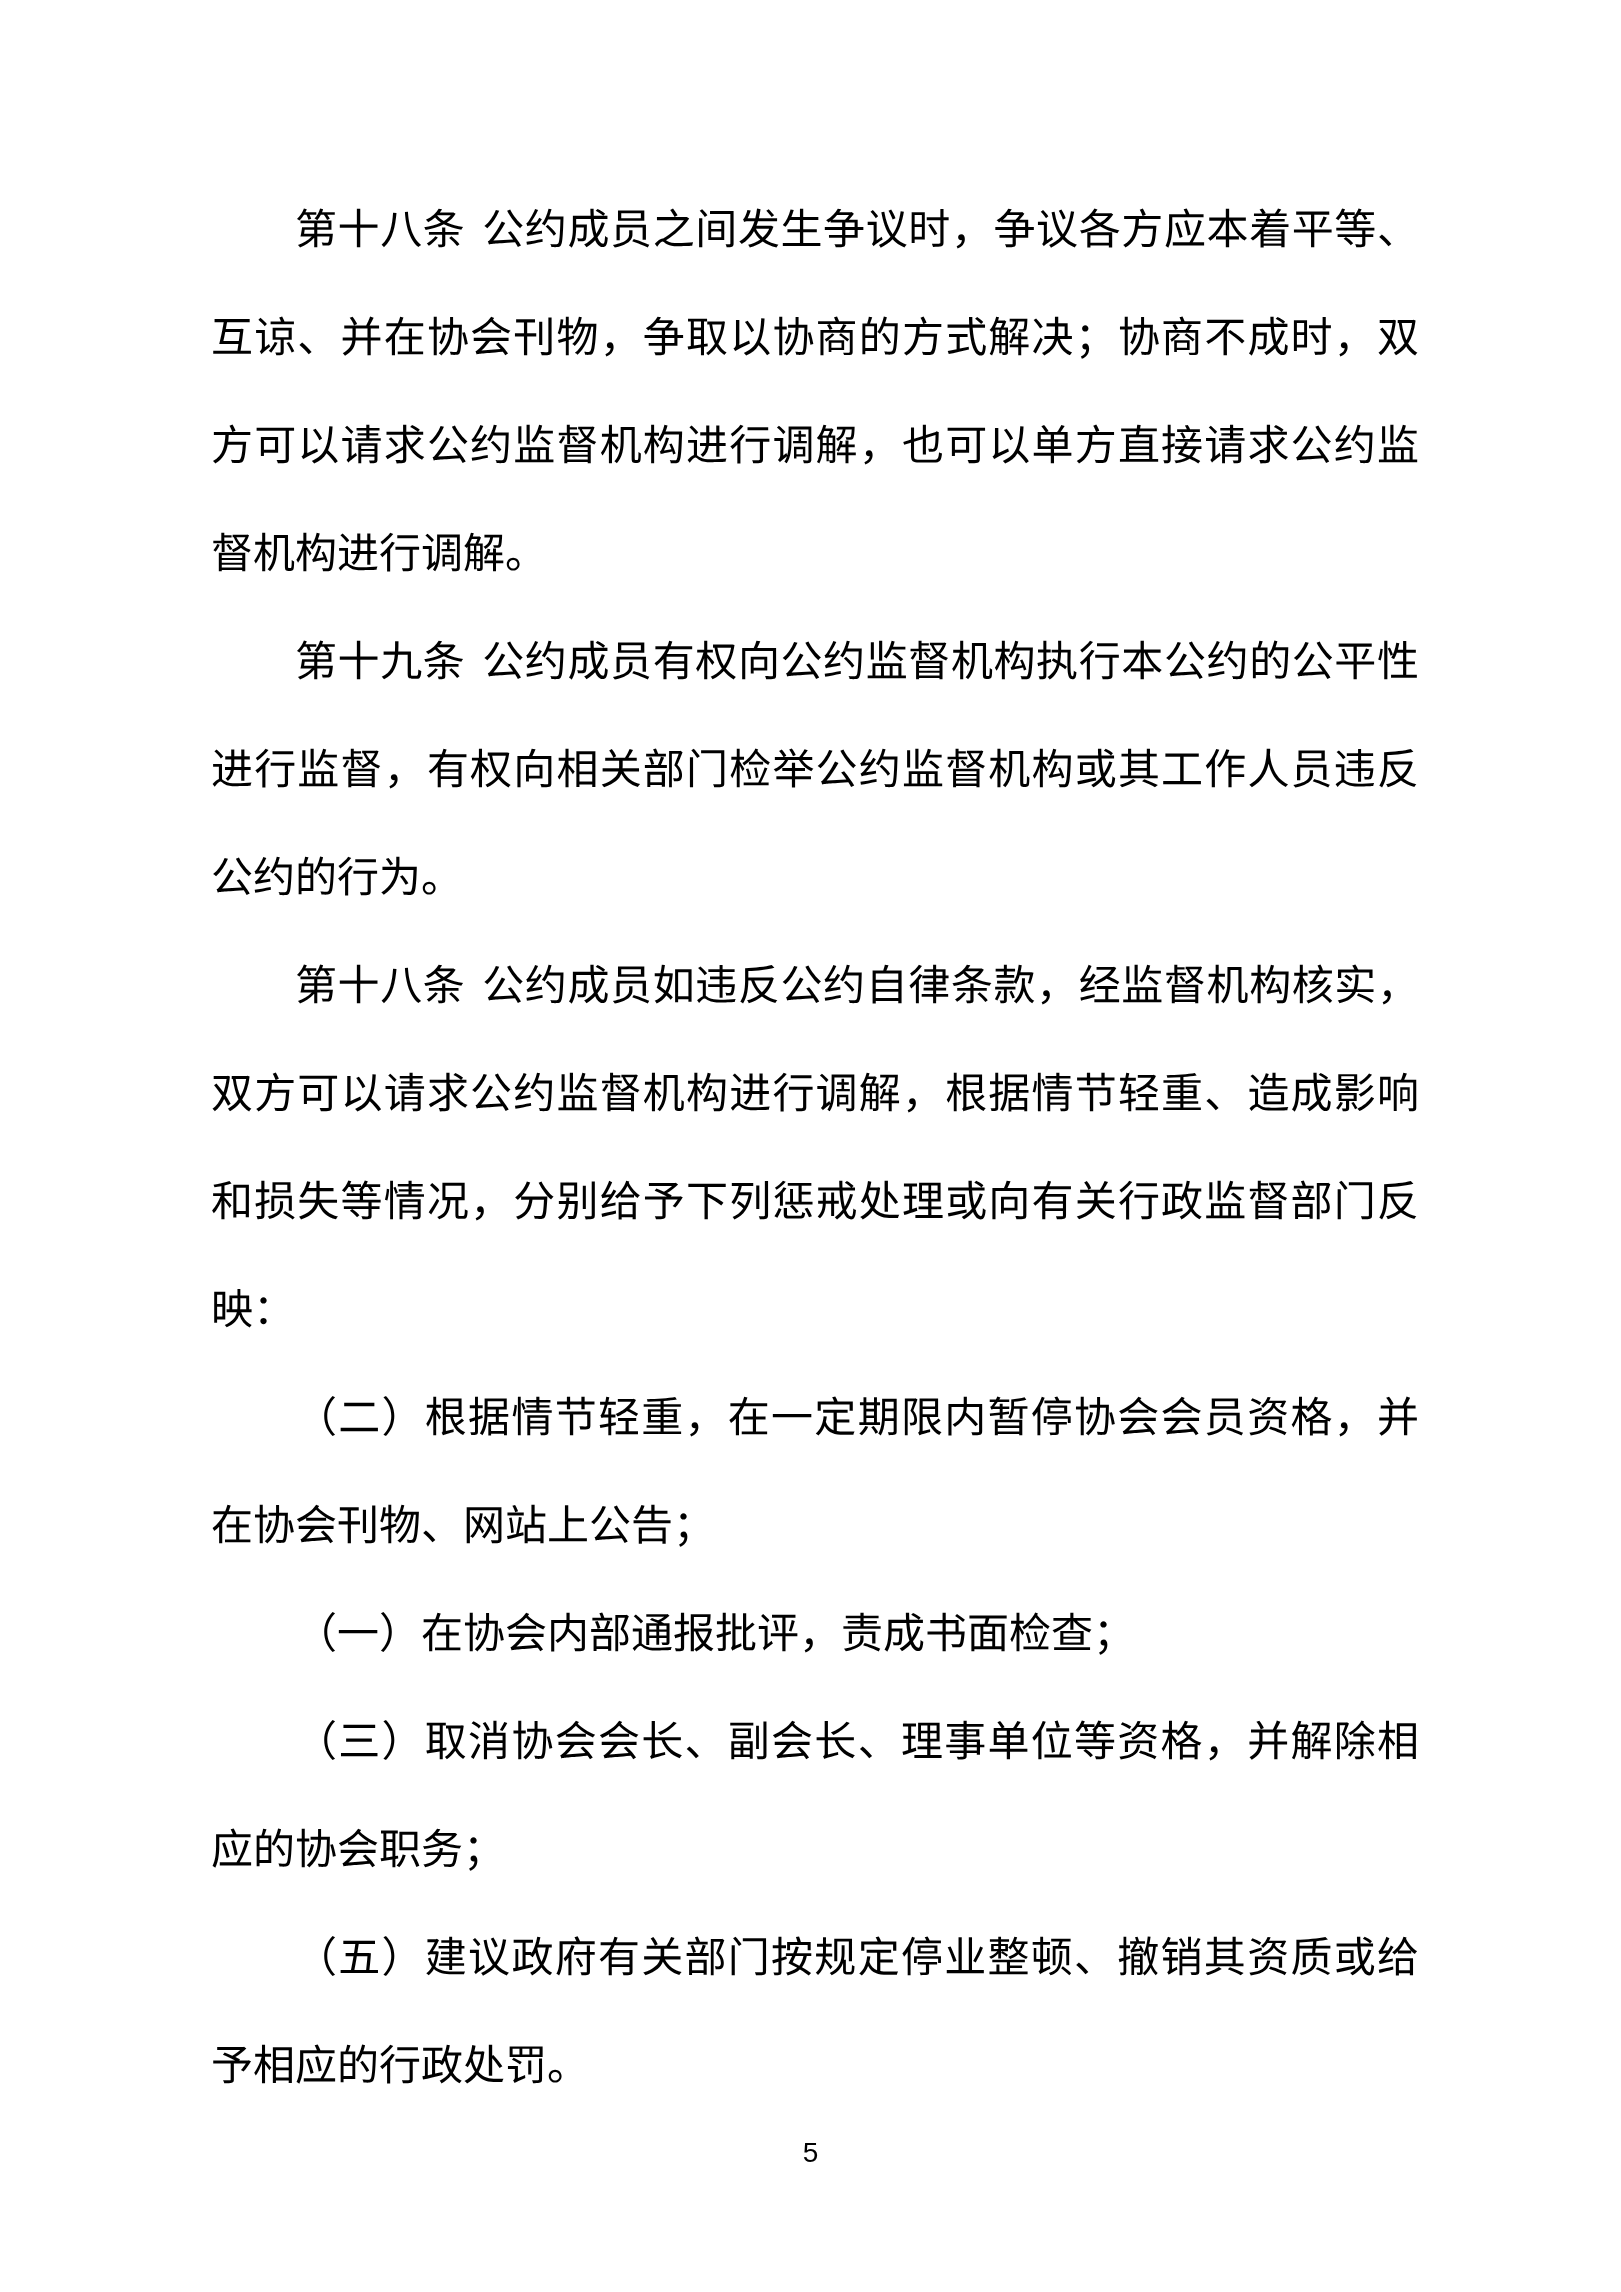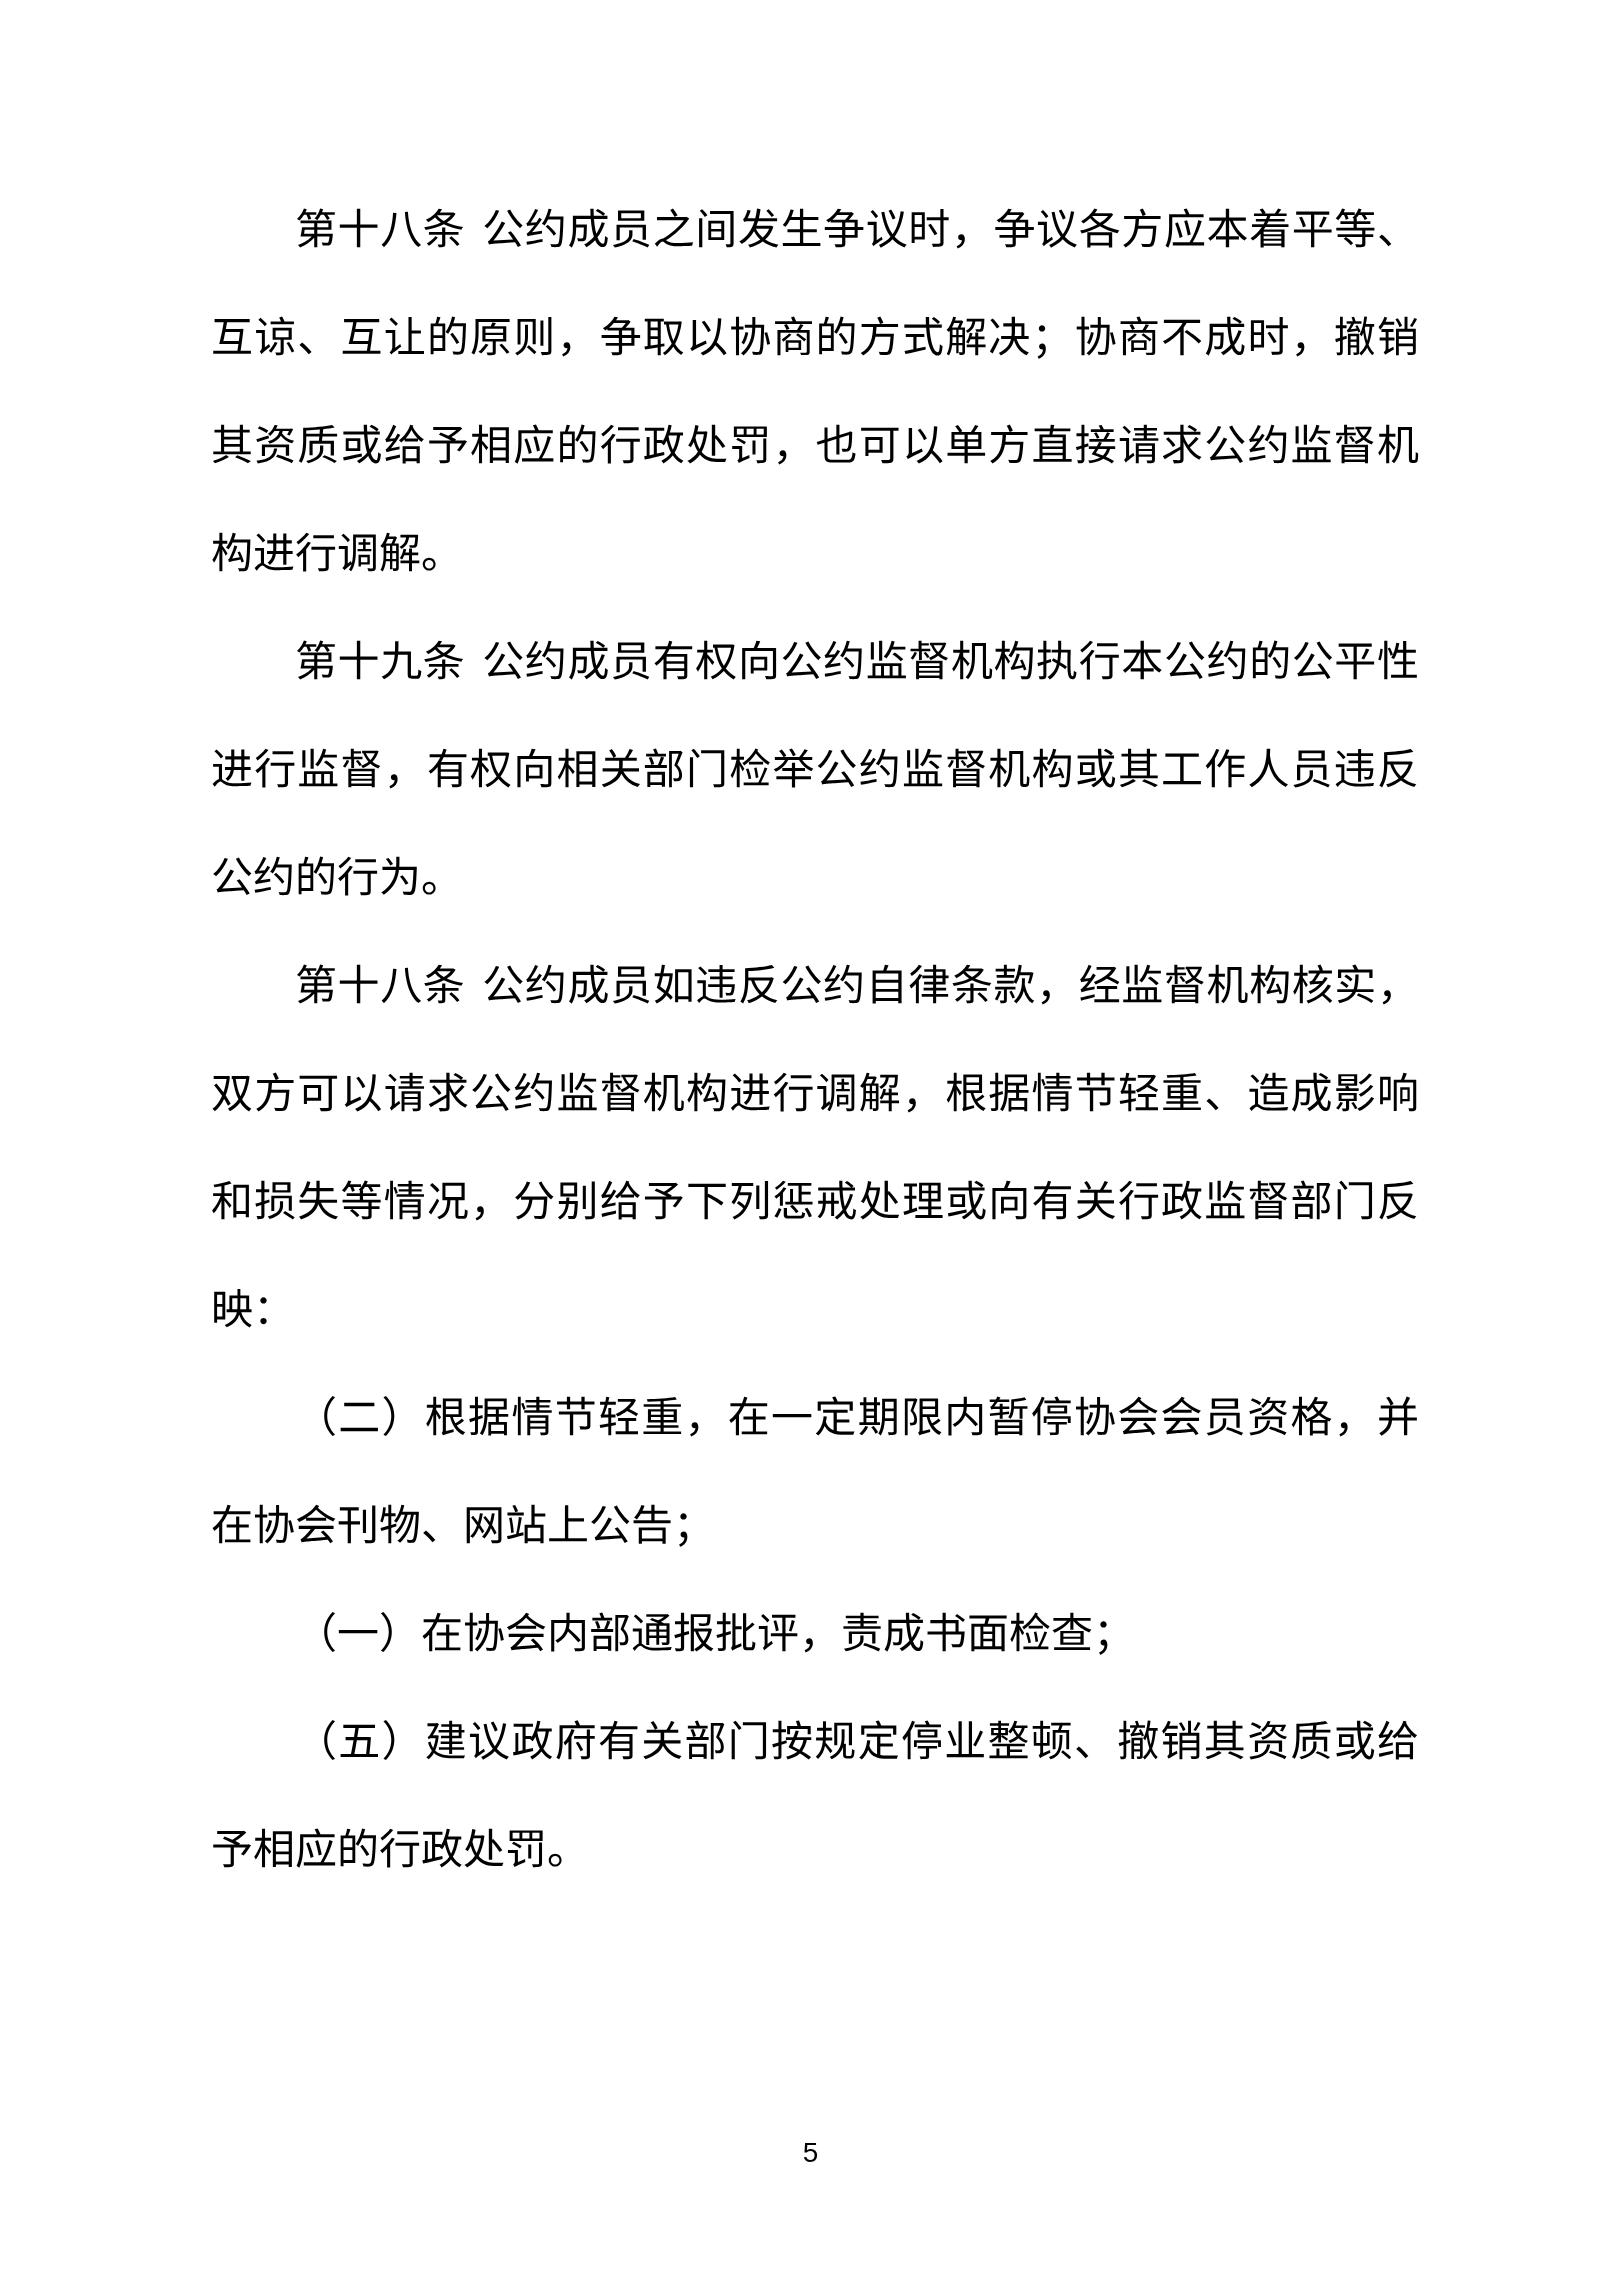--- a/index.html
+++ b/index.html
@@ -45,29 +45,30 @@
     font-size: 28px;
     line-height: 39px;
     color: #000000;
   }
 </style>
 </head>
 <body>
 
 <div class="page">
   <div class="content" id="paragraphs">
-  <p class="para"><b class="term">第十八条</b><span class="para-text">公约成员之间发生争议时，争议各方应本着平等、互谅、互让的原则，争取以协商的方式解决；协商不成时，撤销其资质或给予相应的行政处罚，也可以单方直接请求公约监督机构进行调解。</span></p>
+  <p class="para"><b class="term">第十八条</b><span class="para-text">公约成员之间发生争议时，争议各方应本着平等、互谅、并在协会刊物，争取以协商的方式解决；协商不成时，双方可以请求公约监督机构进行调解，也可以单方直接请求公约监督机构进行调解。</span></p>
 
   <p class="para"><b class="term">第十九条</b><span class="para-text">公约成员有权向公约监督机构执行本公约的公平性进行监督，有权向相关部门检举公约监督机构或其工作人员违反公约的行为。</span></p>
 
   <p class="para"><b class="term">第十八条</b><span class="para-text">公约成员如违反公约自律条款，经监督机构核实，双方可以请求公约监督机构进行调解，根据情节轻重、造成影响和损失等情况，分别给予下列惩戒处理或向有关行政监督部门反映：</span></p>
 
   <p class="para"><span class="para-text">（二）根据情节轻重，在一定期限内暂停协会会员资格，并在协会刊物、网站上公告；</span></p>
 
   <p class="para"><span class="para-text">（一）在协会内部通报批评，责成书面检查；</span></p>
 
+  <p class="para"><span class="para-text">（三）取消协会会长、副会长、理事单位等资格，并解除相应的协会职务；</span></p>
 
 
   <p class="para"><span class="para-text">（五）建议政府有关部门按规定停业整顿、撤销其资质或给予相应的行政处罚。</span></p>
 </div>
   <div class="page-number">5</div>
 </div>
 
 
 </body></html>

